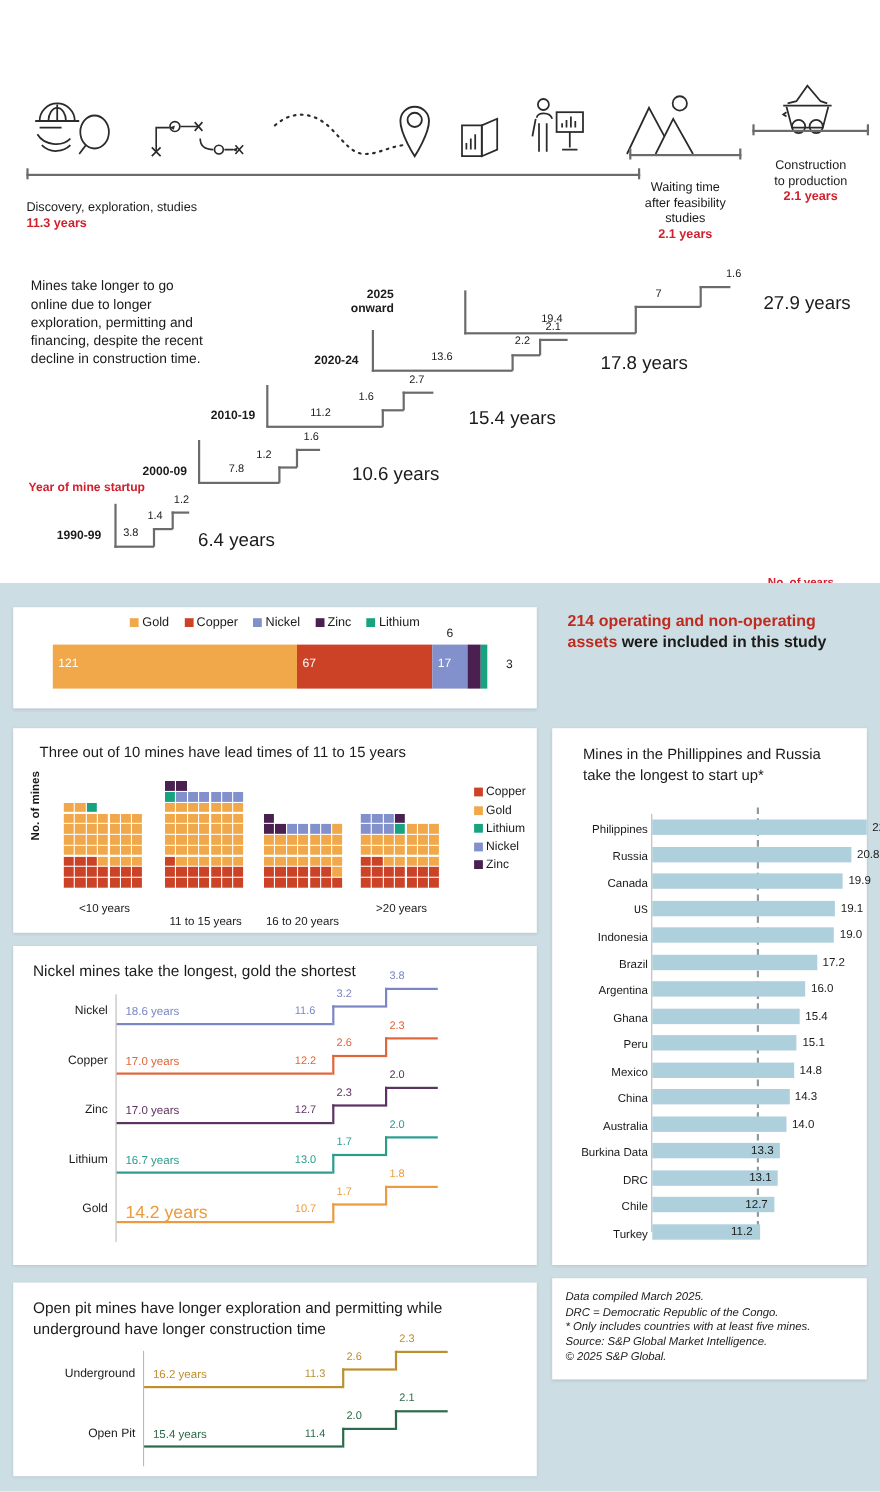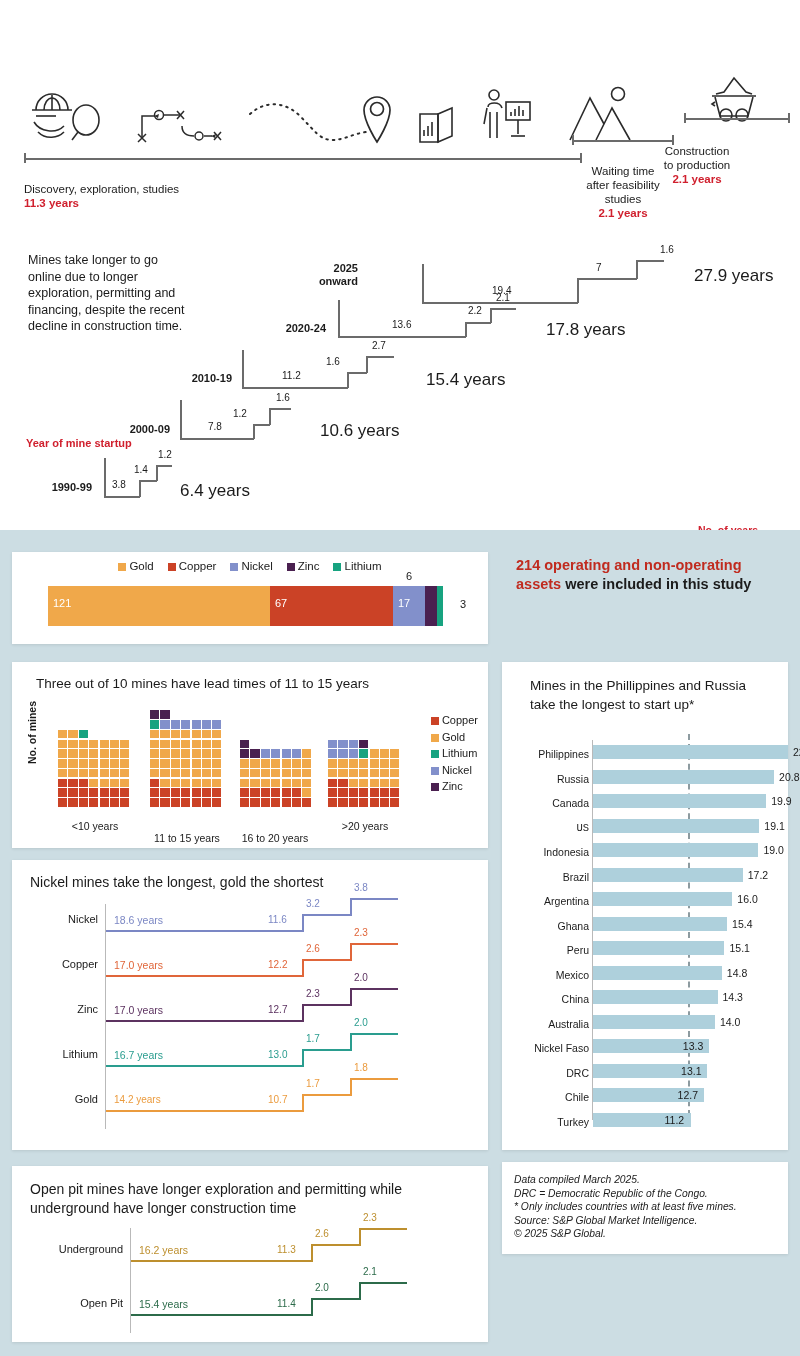--- a/index.html
+++ b/index.html
@@ -205,21 +205,21 @@
     <span class="tl-val">11.3 years</span>
   </div>
 
   <div class="tl-label" style="left:572px;top:164px;width:102px;text-align:center;">
     <span>Waiting time</span><br>
     <span>after feasibility</span><br>
     <span>studies</span><br>
     <span class="tl-val">2.1 years</span>
   </div>
 
-  <div class="tl-label" style="left:644px;top:144px;width:106px;text-align:center;">
+  <div class="tl-label" style="left:684px;top:144px;width:106px;text-align:center;">
     <span>Construction</span><br>
     <span>to production</span><br>
     <span class="tl-val">2.1 years</span>
   </div>
 
   <div id="stair-wrap">
     <div id="stair-intro">Mines take longer to go online due to longer exploration, permitting and financing, despite the recent decline in construction time.</div>
     <div id="stair-legend-year">Year of mine startup</div>
     <div id="noofyears">No. of years</div>
 
@@ -672,21 +672,21 @@
         <div class="clabel" style="color: rgb(42, 157, 143); left: 102px; top: 189px; font-size: 10.5px;">16.7 years</div>
         <div class="clabel" style="color: rgb(42, 157, 143); left: 256px; top: 189px;">13.0</div>
         <div class="clabel" style="color: rgb(42, 157, 143); left: 294px; top: 173px;">1.7</div>
         <div class="clabel" style="color: rgb(42, 157, 143); left: 342px; top: 157px;">2.0</div>
         <div class="cline h" style="left: 94px; top: 250px; width: 196px; background: rgb(235, 155, 62);"></div>
         <div class="cline v" style="left: 290px; top: 234px; height: 17.7px; background: rgb(235, 155, 62);"></div>
         <div class="cline h" style="left: 290px; top: 234px; width: 48px; background: rgb(235, 155, 62);"></div>
         <div class="cline v" style="left: 338px; top: 218px; height: 17.7px; background: rgb(235, 155, 62);"></div>
         <div class="cline h" style="left: 338px; top: 218px; width: 48px; background: rgb(235, 155, 62);"></div>
         <div class="cname" style="left: 14px; top: 233px; width: 72px;">Gold</div>
-        <div class="clabel" style="color: rgb(235, 155, 62); left: 102px; top: 234px; font-size: 10px;">14.2 years</div>
+        <div class="clabel" style="color: rgb(235, 155, 62); left: 102px; top: 234px; font-size: 16px;">14.2 years</div>
         <div class="clabel" style="color: rgb(235, 155, 62); left: 256px; top: 234px;">10.7</div>
         <div class="clabel" style="color: rgb(235, 155, 62); left: 294px; top: 218px;">1.7</div>
         <div class="clabel" style="color: rgb(235, 155, 62); left: 342px; top: 202px;">1.8</div>
       </div>
   </div>
 
   <div class="card" id="card-type">
     <div id="type-title">Open pit mines have longer exploration and permitting while underground have longer construction time</div>
     <div id="type-axis"></div>
     <div id="type-rows">
@@ -772,21 +772,21 @@
           <div class="clab" style="right: 199px;">China</div>
           <div class="cbar" style="width: 124.509px; background: rgb(174, 208, 220);"></div>
           <div class="cval" style="left: 220.509px;">14.3</div>
         </div>
         <div class="crow" style="top: 349.5px; width: 286px;">
           <div class="clab" style="right: 199px;">Australia</div>
           <div class="cbar" style="width: 121.897px; background: rgb(174, 208, 220);"></div>
           <div class="cval" style="left: 217.897px;">14.0</div>
         </div>
         <div class="crow" style="top: 374px; width: 286px;">
-          <div class="clab" style="right: 199px;">Nickel Faso</div>
+          <div class="clab" style="right: 199px;">Burkina Data</div>
           <div class="cbar" style="width: 115.802px; background: rgb(174, 208, 220);"></div>
           <div class="cval" style="left: 180.802px;">13.3</div>
         </div>
         <div class="crow" style="top: 398.5px; width: 286px;">
           <div class="clab" style="right: 199px;">DRC</div>
           <div class="cbar" style="width: 114.06px; background: rgb(174, 208, 220);"></div>
           <div class="cval" style="left: 179.06px;">13.1</div>
         </div>
         <div class="crow" style="top: 423px; width: 286px;">
           <div class="clab" style="right: 199px;">Chile</div>

